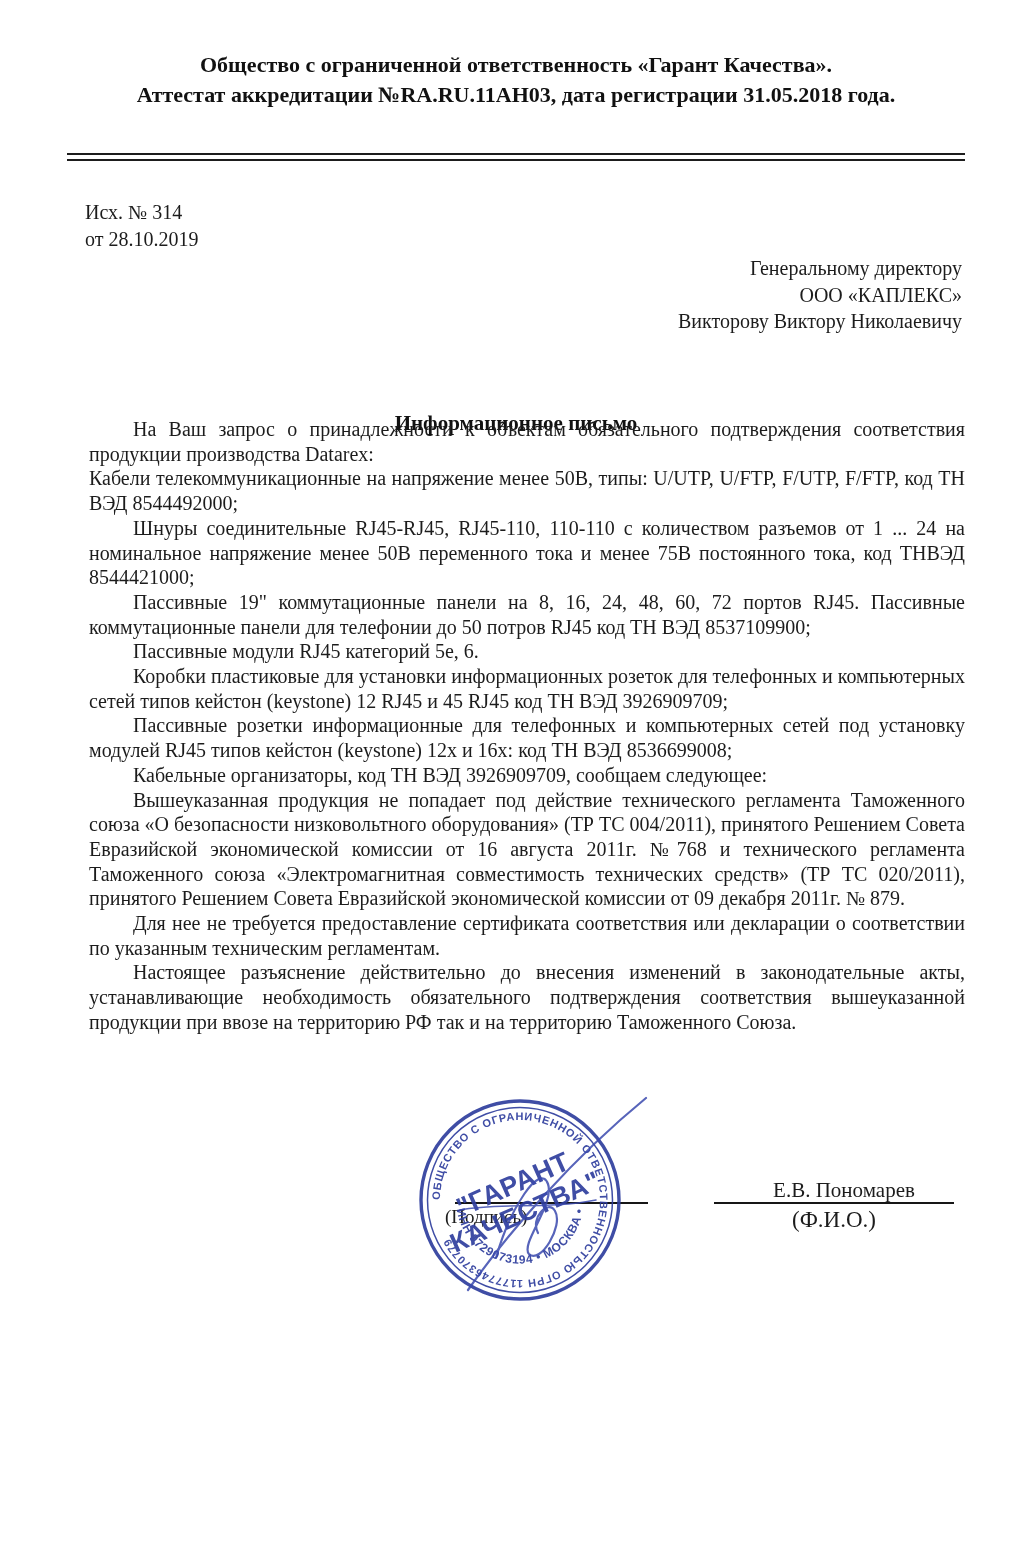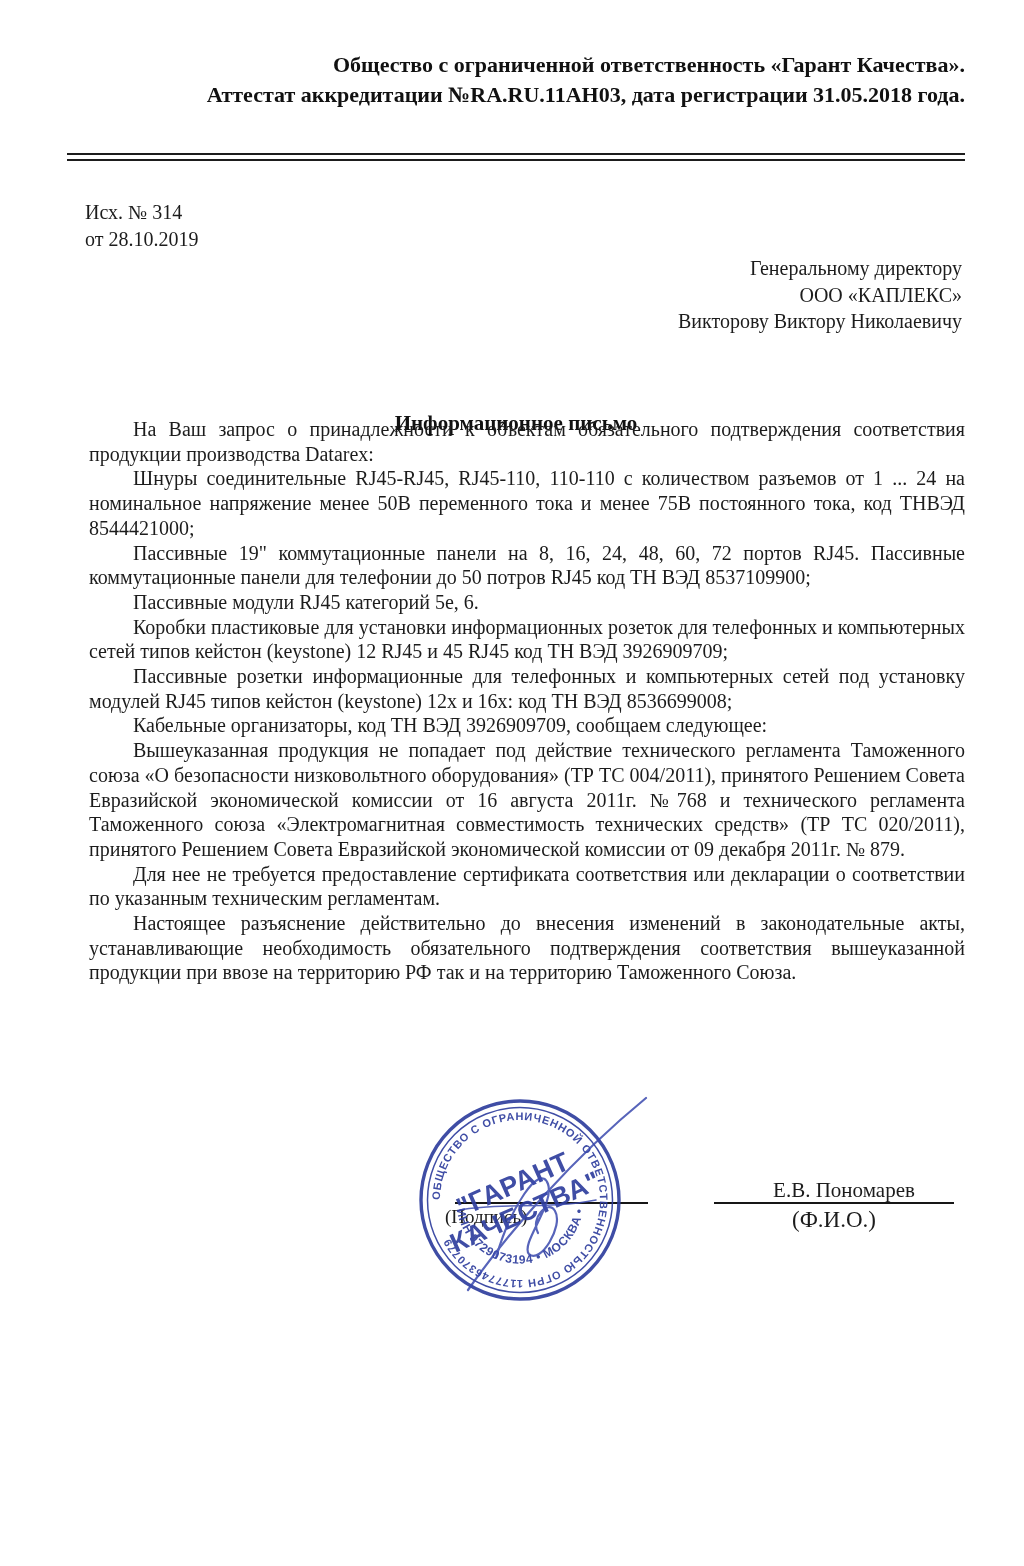--- a/index.html
+++ b/index.html
@@ -6,21 +6,21 @@
   .page{
     position:relative;
     width:1024px;height:1566px;
     background:#ffffff;
     font-family:"Liberation Serif", serif;
     color:#1c1c1c;
     overflow:hidden;
   }
   .letterhead{
     position:absolute;top:50px;left:67px;width:898px;
-    text-align:right;font-weight:bold;font-size:22px;line-height:30px;color:#111;
+    text-align:center;font-weight:bold;font-size:22px;line-height:30px;color:#111;
   }
   .rule{
     position:absolute;top:153px;left:67px;width:898px;height:4px;
     border-top:2px solid #1d1d1d;border-bottom:2px solid #1d1d1d;
   }
   .ref{position:absolute;top:199px;left:85px;font-size:20px;line-height:27px;}
   .addressee{position:absolute;top:255px;right:62px;text-align:right;font-size:20px;line-height:26.5px;}
   .title{
     position:absolute;top:364px;left:67px;width:898px;
     text-align:center;font-weight:bold;font-size:21px;color:#111;margin-top:47px;
@@ -61,20 +61,21 @@
   <div class="addressee">
     <div>Генеральному директору</div>
     <div>ООО «КАПЛЕКС»</div>
     <div>Викторову Виктору Николаевичу</div>
   </div>
 
   <div class="title">Информационное письмо</div>
 
   <div class="body-text">
     <p class="indent">На Ваш запрос о принадлежности к объектам обязательного подтверждения соответствия продукции производства Datarex:</p>
+    <p>Кабели телекоммуникационные на напряжение менее 50В, типы: U/UTP, U/FTP, F/UTP, F/FTP, код ТН ВЭД 8544492000;</p>
     <p class="indent">Шнуры соединительные RJ45-RJ45, RJ45-110, 110-110 с количеством разъемов от 1 ... 24 на номинальное напряжение менее 50В переменного тока и менее 75В постоянного тока, код ТНВЭД 8544421000;</p>
     <p class="indent">Пассивные 19" коммутационные панели на 8, 16, 24, 48, 60, 72 портов RJ45. Пассивные коммутационные панели для телефонии до 50 потров RJ45 код ТН ВЭД 8537109900;</p>
     <p class="indent">Пассивные модули RJ45 категорий 5е, 6.</p>
     <p class="indent">Коробки пластиковые для установки информационных розеток для телефонных и компьютерных сетей типов кейстон (keystone) 12 RJ45 и 45 RJ45 код ТН ВЭД 3926909709;</p>
     <p class="indent">Пассивные розетки информационные для телефонных и компьютерных сетей под установку модулей RJ45 типов кейстон (keystone) 12х и 16х: код ТН ВЭД 8536699008;</p>
     <p class="indent">Кабельные организаторы, код ТН ВЭД 3926909709, сообщаем следующее:</p>
     <p class="indent">Вышеуказанная продукция не попадает под действие технического регламента Таможенного союза «О безопасности низковольтного оборудования» (ТР ТС 004/2011), принятого Решением Совета Евразийской экономической комиссии от 16 августа 2011г. №768 и технического регламента Таможенного союза «Электромагнитная совместимость технических средств» (ТР ТС 020/2011), принятого Решением Совета Евразийской экономической комиссии от 09 декабря 2011г. № 879.</p>
     <p class="indent">Для нее не требуется предоставление сертификата соответствия или декларации о соответствии по указанным техническим регламентам.</p>
     <p class="indent">Настоящее разъяснение действительно до внесения изменений в законодательные акты, устанавливающие необходимость обязательного подтверждения соответствия вышеуказанной продукции при ввозе на территорию РФ так и на территорию Таможенного Союза.</p>
   </div>

